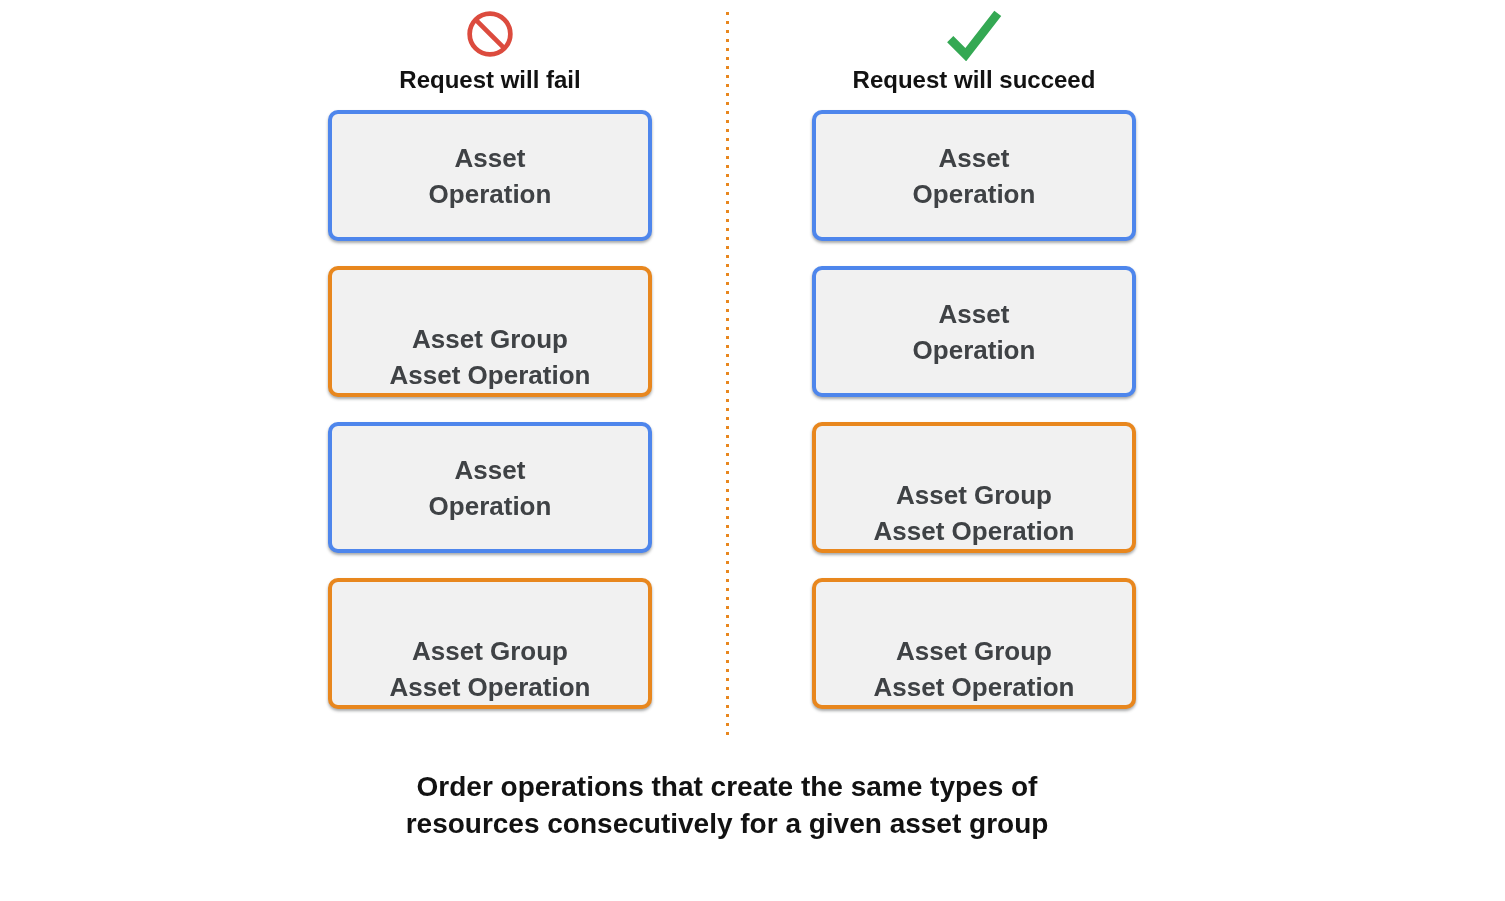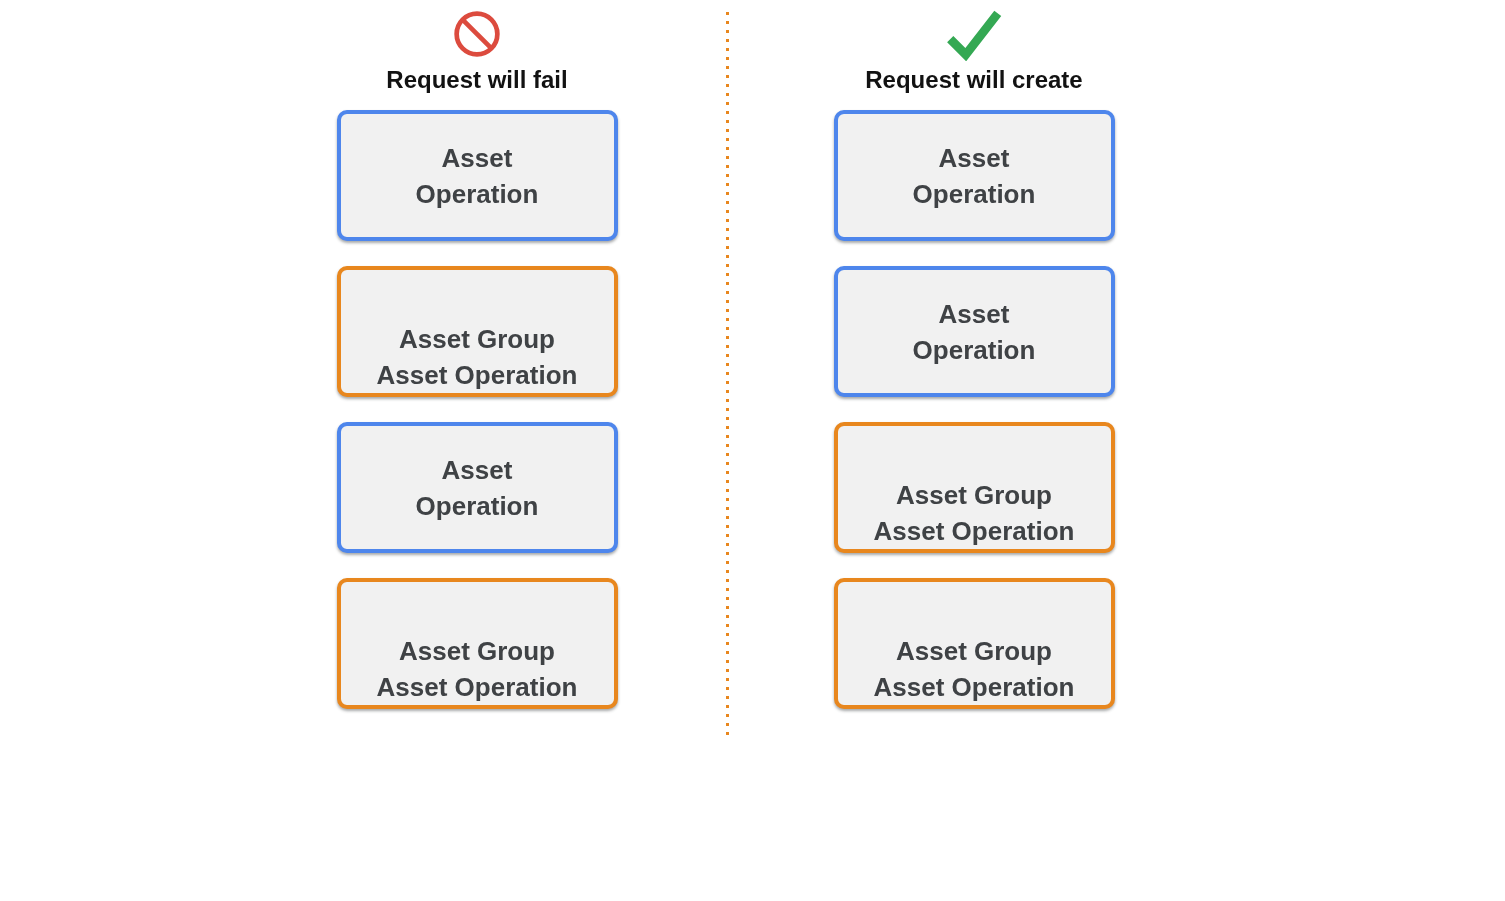--- a/index.html
+++ b/index.html
@@ -12,21 +12,21 @@
     overflow: hidden;
   }
   .column {
     position: absolute;
     top: 0;
     width: 288px;
     display: flex;
     flex-direction: column;
     align-items: center;
   }
-  .column-left  { left: 333px; }
+  .column-left  { left: 346px; }
   .column-right { left: 830px; }
   .header-icon {
     height: 56px;
     margin-top: 6px;
     display: flex;
     align-items: center;
     justify-content: center;
   }
   .header-label {
     font-size: 24px;
@@ -37,21 +37,21 @@
     white-space: nowrap;
   }
   .boxes {
     display: flex;
     flex-direction: column;
     gap: 25px;
     margin-top: 16px;
   }
   .op-box {
     box-sizing: border-box;
-    width: 281px;
+    width: 324px;
     height: 131px;
     background: #f1f1f1;
     border: 4px solid #4e86ec;
     border-radius: 10px;
     display: flex;
     align-items: center;
     justify-content: center;
     text-align: center;
     font-size: 26px;
     font-weight: bold;
@@ -121,35 +121,37 @@
   </div>
 
   <div class="separator"></div>
 
   <div class="column column-right">
     <div class="header-icon">
       <svg width="62" height="54" viewBox="0 0 60 52" aria-hidden="true">
         <polyline points="7,31 22,46 53,6" fill="none" stroke="#34a853" stroke-width="8.5" stroke-linejoin="miter"></polyline>
       </svg>
     </div>
-    <div class="header-label">Request will create</div>
+    <div class="header-label">Request will succeed</div>
     <div class="boxes">
       <div class="op-box blue">
         <span class="op-label">Asset
 Operation</span>
       </div>
       <div class="op-box blue">
         <span class="op-label">Asset
 Operation</span>
       </div>
       <div class="op-box orange">
         <span class="op-label">Asset Group
 Asset Operation</span>
       </div>
       <div class="op-box orange">
         <span class="op-label">Asset Group
 Asset Operation</span>
       </div>
     </div>
   </div>
 
+  <div class="caption">Order operations that create the same types of
+resources consecutively for a given asset group</div>
 
 </div>
 
 </body></html>

